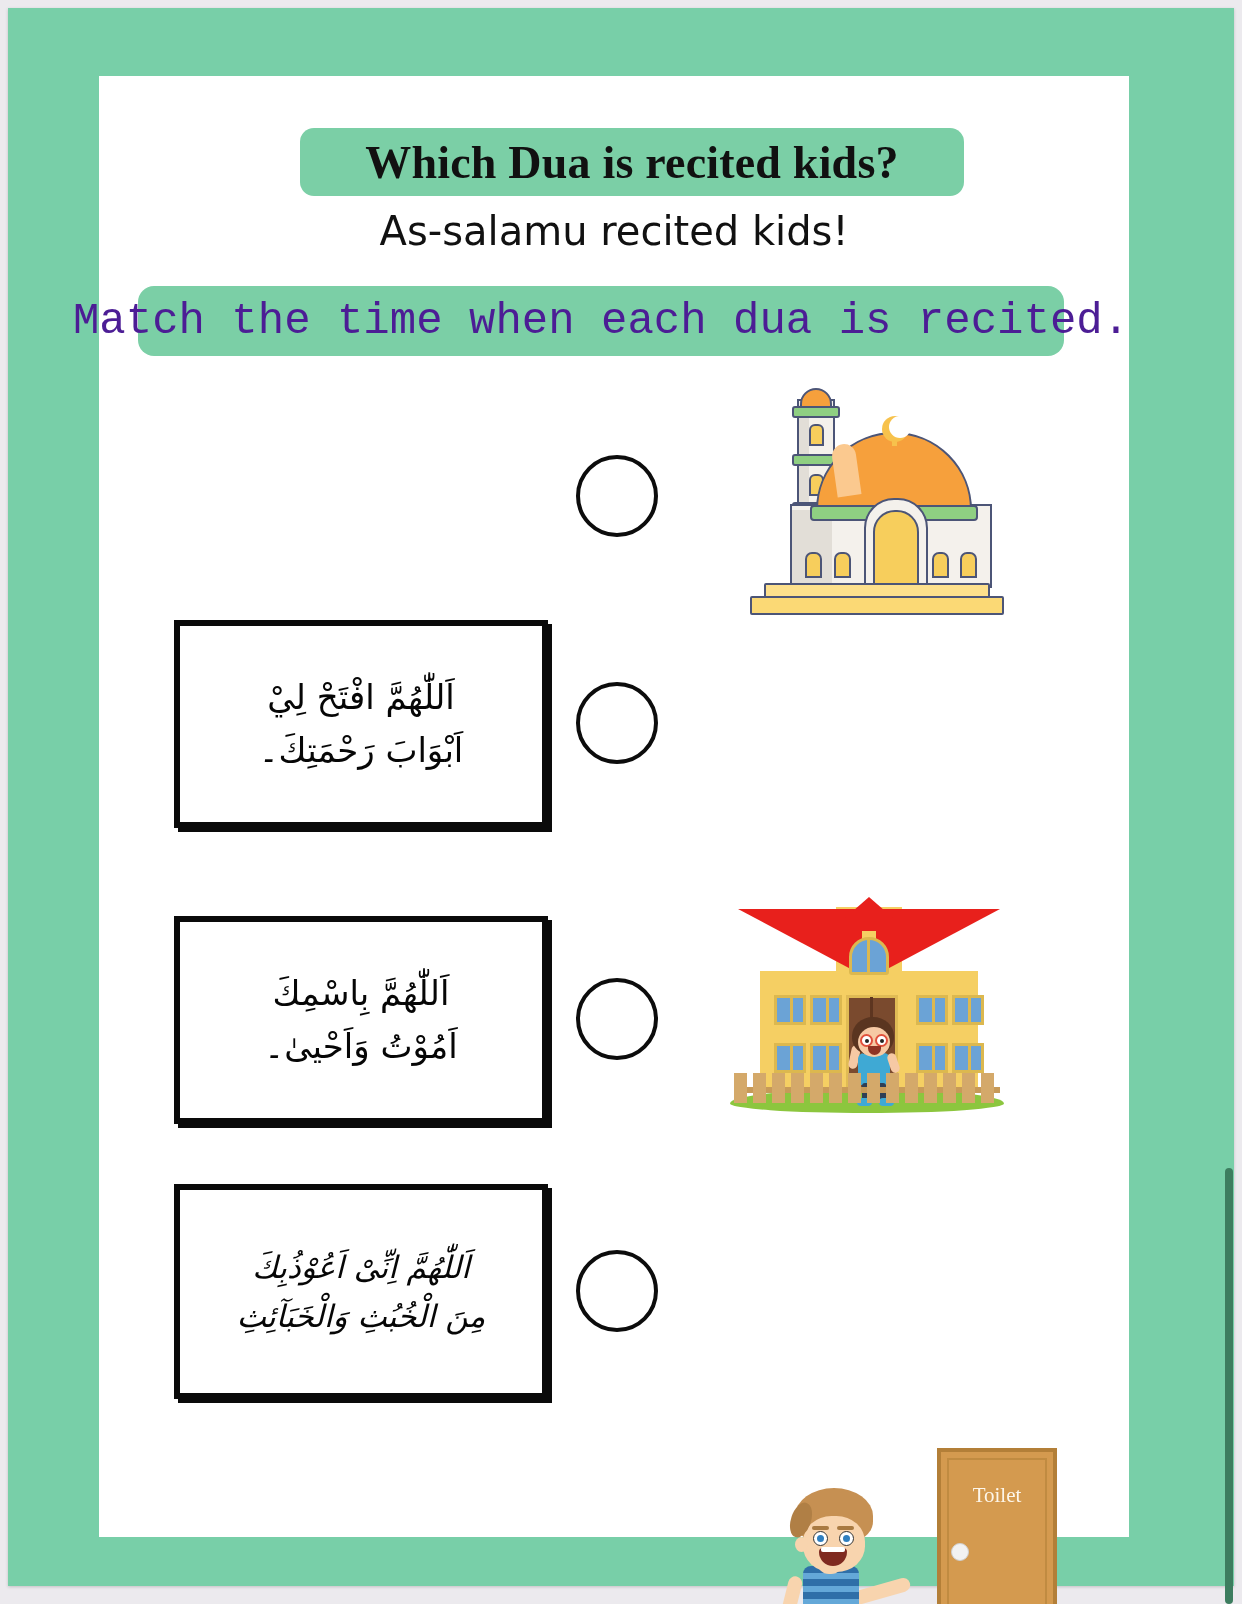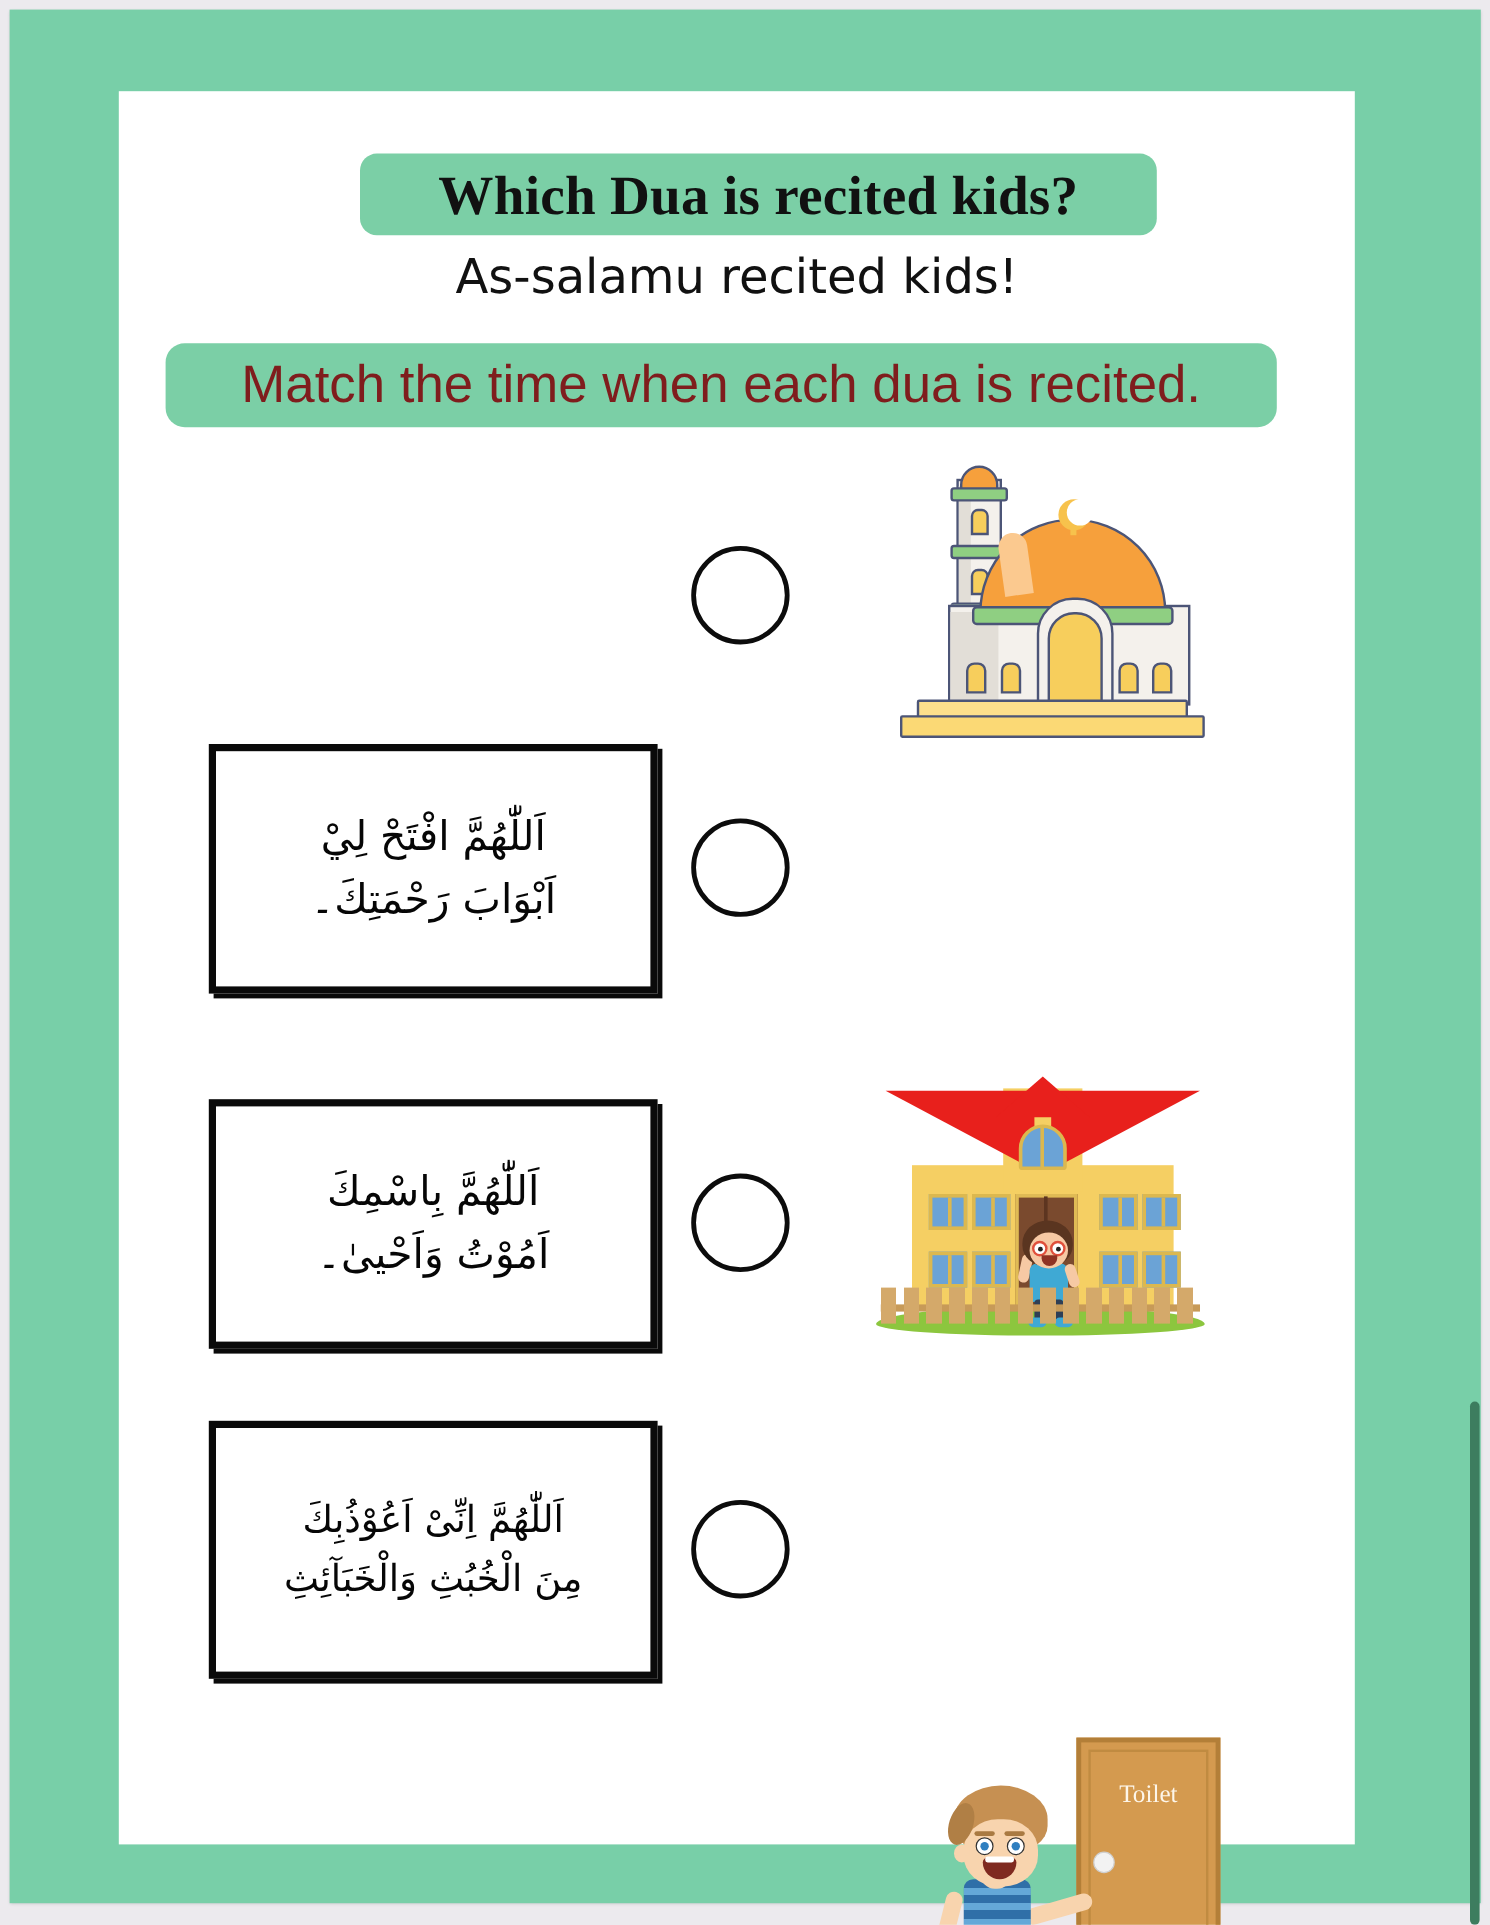--- a/index.html
+++ b/index.html
@@ -84,23 +84,23 @@
     top: 210px;
     width: 926px;
     height: 70px;
     background: #7bcfa6;
     border-radius: 16px;
     display: flex;
     align-items: center;
     justify-content: center;
   }
   #instruction-pill .txt {
-    font-family: Liberation Sans, sans-serif;
+    font-family: Liberation Mono, monospace;
     font-size: 44px;
-    color: #7f1d1d;
+    color: #4c1d95;
     white-space: nowrap;
   }
 
   
   .row {
     position: absolute;
     left: 0;
     width: 1030px;
   }
   #row-0 { top: 305px; height: 228px; }
@@ -116,21 +116,21 @@
     border: 6px solid #0a0a0a;
     background: #ffffff;
     display: flex;
     align-items: center;
     justify-content: center;
     box-shadow: 4px 4px 0 #0a0a0a;
   }
   #row-0 .dua-box { top: 6px; height: 217px; }
   #row-1 .dua-box { top: 0px;  height: 208px; }
   #row-2 .dua-box { top: 0px;  height: 208px; }
-  #row-3 .dua-box { top: 0px;  height: 215px; }
+  #row-3 .dua-box { top: 0px;  height: 215px; font-style: italic; }
 
   .dua-text {
     direction: rtl;
     text-align: center;
     font-family: "DejaVu Sans", sans-serif;
     font-size: 34px;
     line-height: 1.55;
     color: #060606;
     padding: 4px 14px;
     white-space: pre-line;
@@ -225,21 +225,21 @@
   .hk-mouth { left: 144px; bottom: 58px; width: 13px; height: 9px; background: #8f3324; border-radius: 0 0 8px 8px; }
   .hk-body { left: 134px; bottom: 28px; width: 32px; height: 32px; background: #3fa9d4; border-radius: 6px 6px 3px 3px; }
   .hk-armL { left: 126px; bottom: 44px; width: 9px; height: 24px; background: #f6c9a4; border-radius: 5px; transform: rotate(12deg); }
   .hk-armR { left: 165px; bottom: 40px; width: 9px; height: 20px; background: #f6c9a4; border-radius: 5px; transform: rotate(-18deg); }
   .hk-legs { left: 138px; bottom: 12px; width: 24px; height: 18px; background: #2f3f55; border-radius: 3px; }
   .hk-shoe1 { left: 133px; bottom: 7px; width: 15px; height: 8px; background: #3fa9d4; border-radius: 5px; }
   .hk-shoe2 { left: 155px; bottom: 7px; width: 15px; height: 8px; background: #3fa9d4; border-radius: 5px; }
 
   
   #toilet { left: 630px; top: 515px; width: 290px; height: 225px; }
-  .tl { position: absolute; }
+  .tl { position: absolute; margin-left: 40px; }
   .tl-door { left: 168px; bottom: 8px; width: 120px; height: 200px; background: #d49a4f; border: 4px solid #b37f38; box-sizing: border-box; }
   .tl-door-inner { left: 178px; bottom: 18px; width: 100px; height: 180px; border: 2px solid #c08b41; box-sizing: border-box; }
   .tl-label { left: 168px; bottom: 148px; width: 120px; text-align: center;
     font-family: "Liberation Serif", serif; font-size: 21px; color: #fdf6ea; }
   .tl-knob { left: 182px; bottom: 95px; width: 16px; height: 16px; background: #f2f2f2; border: 1px solid #cfcfcf; border-radius: 50%; }
   .tb { position: absolute; }
   .tb-hair { left: 66px; bottom: 112px; width: 78px; height: 56px; background: #c69052; border-radius: 50% 50% 40% 40%; }
   .tb-hair-l { left: 62px; bottom: 118px; width: 20px; height: 36px; background: #b07f45; border-radius: 50%; transform: rotate(18deg); }
   .tb-face { left: 74px; bottom: 84px; width: 62px; height: 56px; background: #f8d4ae; border-radius: 46%; }
   .tb-ear { left: 66px; bottom: 104px; width: 13px; height: 15px; background: #f8d4ae; border-radius: 50%; }

